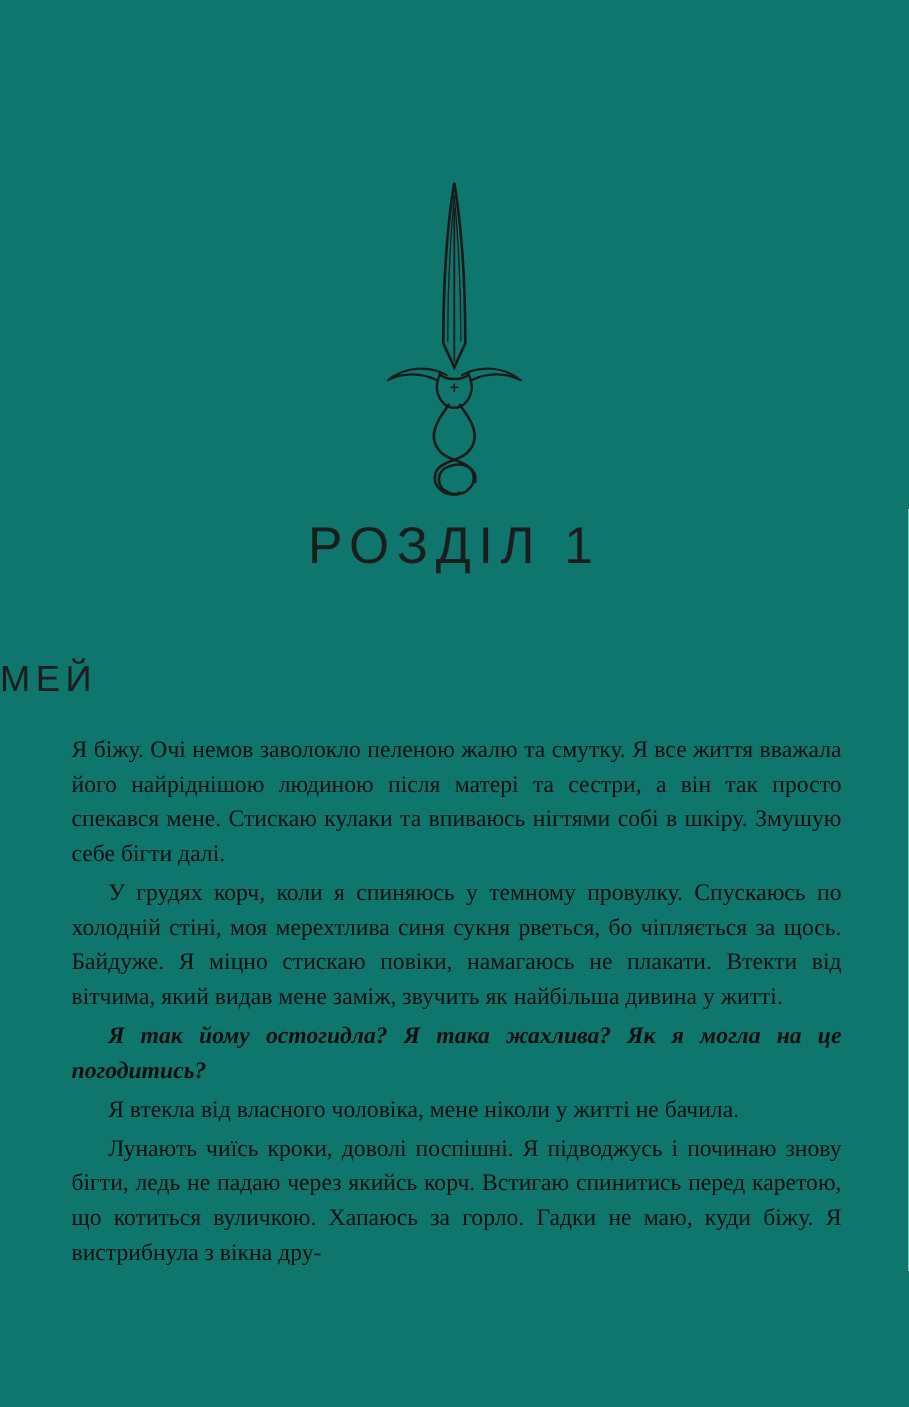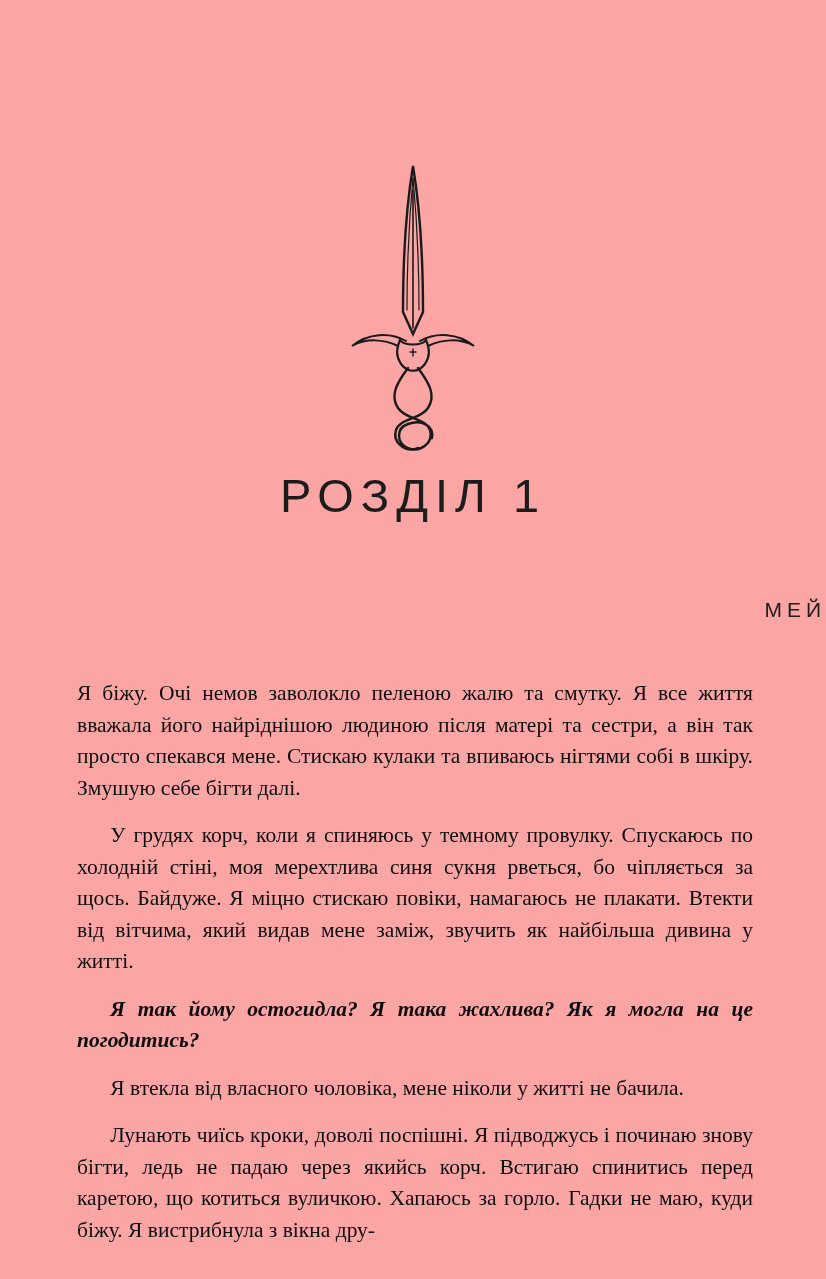--- a/index.html
+++ b/index.html
@@ -4,21 +4,21 @@
 <style>
   html, body {
     margin: 0;
     padding: 0;
     background: #ffffff;
   }
   .page {
     position: relative;
     width: 826px;
     height: 1279px;
-    background: #fca5a5;
+    background: #0f766e;
     color: #111111;
     overflow: hidden;
     font-family: "Liberation Serif", serif;
   }
   .ornament {
     position: absolute;
     top: 160px;
     left: 0;
     width: 100%;
     display: flex;
@@ -38,39 +38,39 @@
     font-weight: 400;
     font-size: 47px;
     letter-spacing: 7px;
     color: #1c1c1c;
   }
   .chapter-subtitle {
     position: absolute;
     top: 598px;
     left: 0;
     width: 100%;
-    text-align: right;
+    text-align: left;
     font-family: "Liberation Sans", sans-serif;
     font-weight: 400;
-    font-size: 21px;
+    font-size: 33px;
     letter-spacing: 5px;
     color: #1c1c1c;
   }
   .body-text {
     position: absolute;
     top: 662px;
     left: 61px;
     width: 708px;
     font-size: 21.5px;
     line-height: 31.5px;
     text-align: justify;
     color: #0d0d0d;
   }
   .body-text p {
-    margin: 16px;
+    margin: 4px;
     text-indent: 1.55em;
   }
   .body-text p.no-indent {
     text-indent: 0;
   }
   .body-text p.emphasis {
     font-style: italic;
     font-weight: bold;
   }
 </style>

